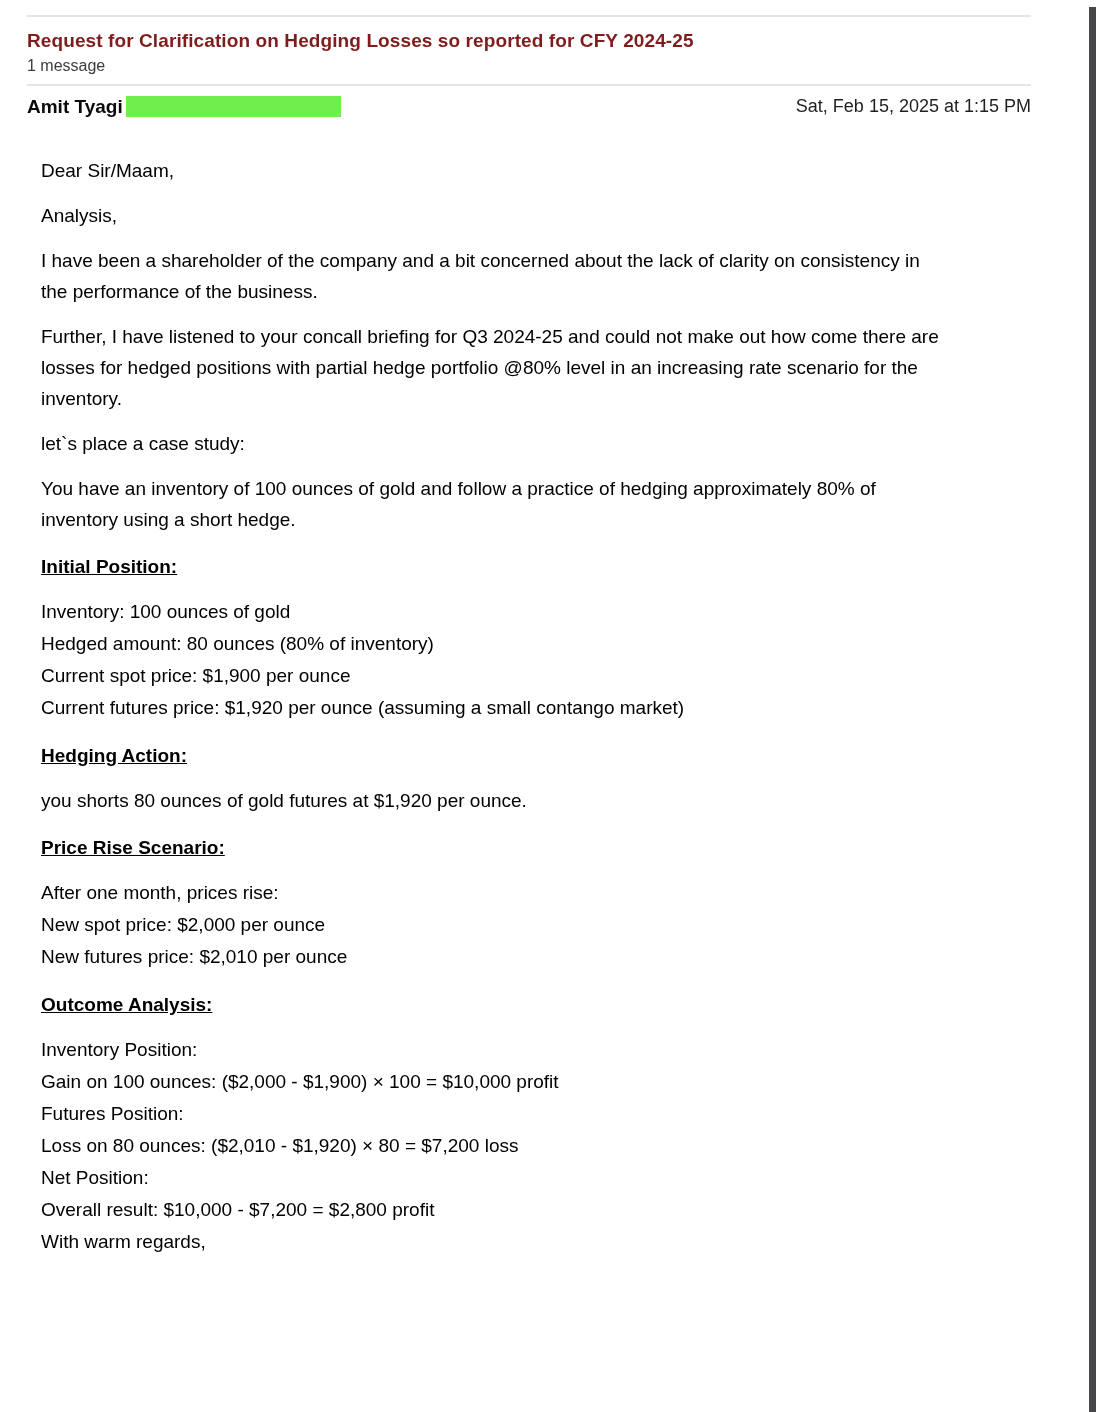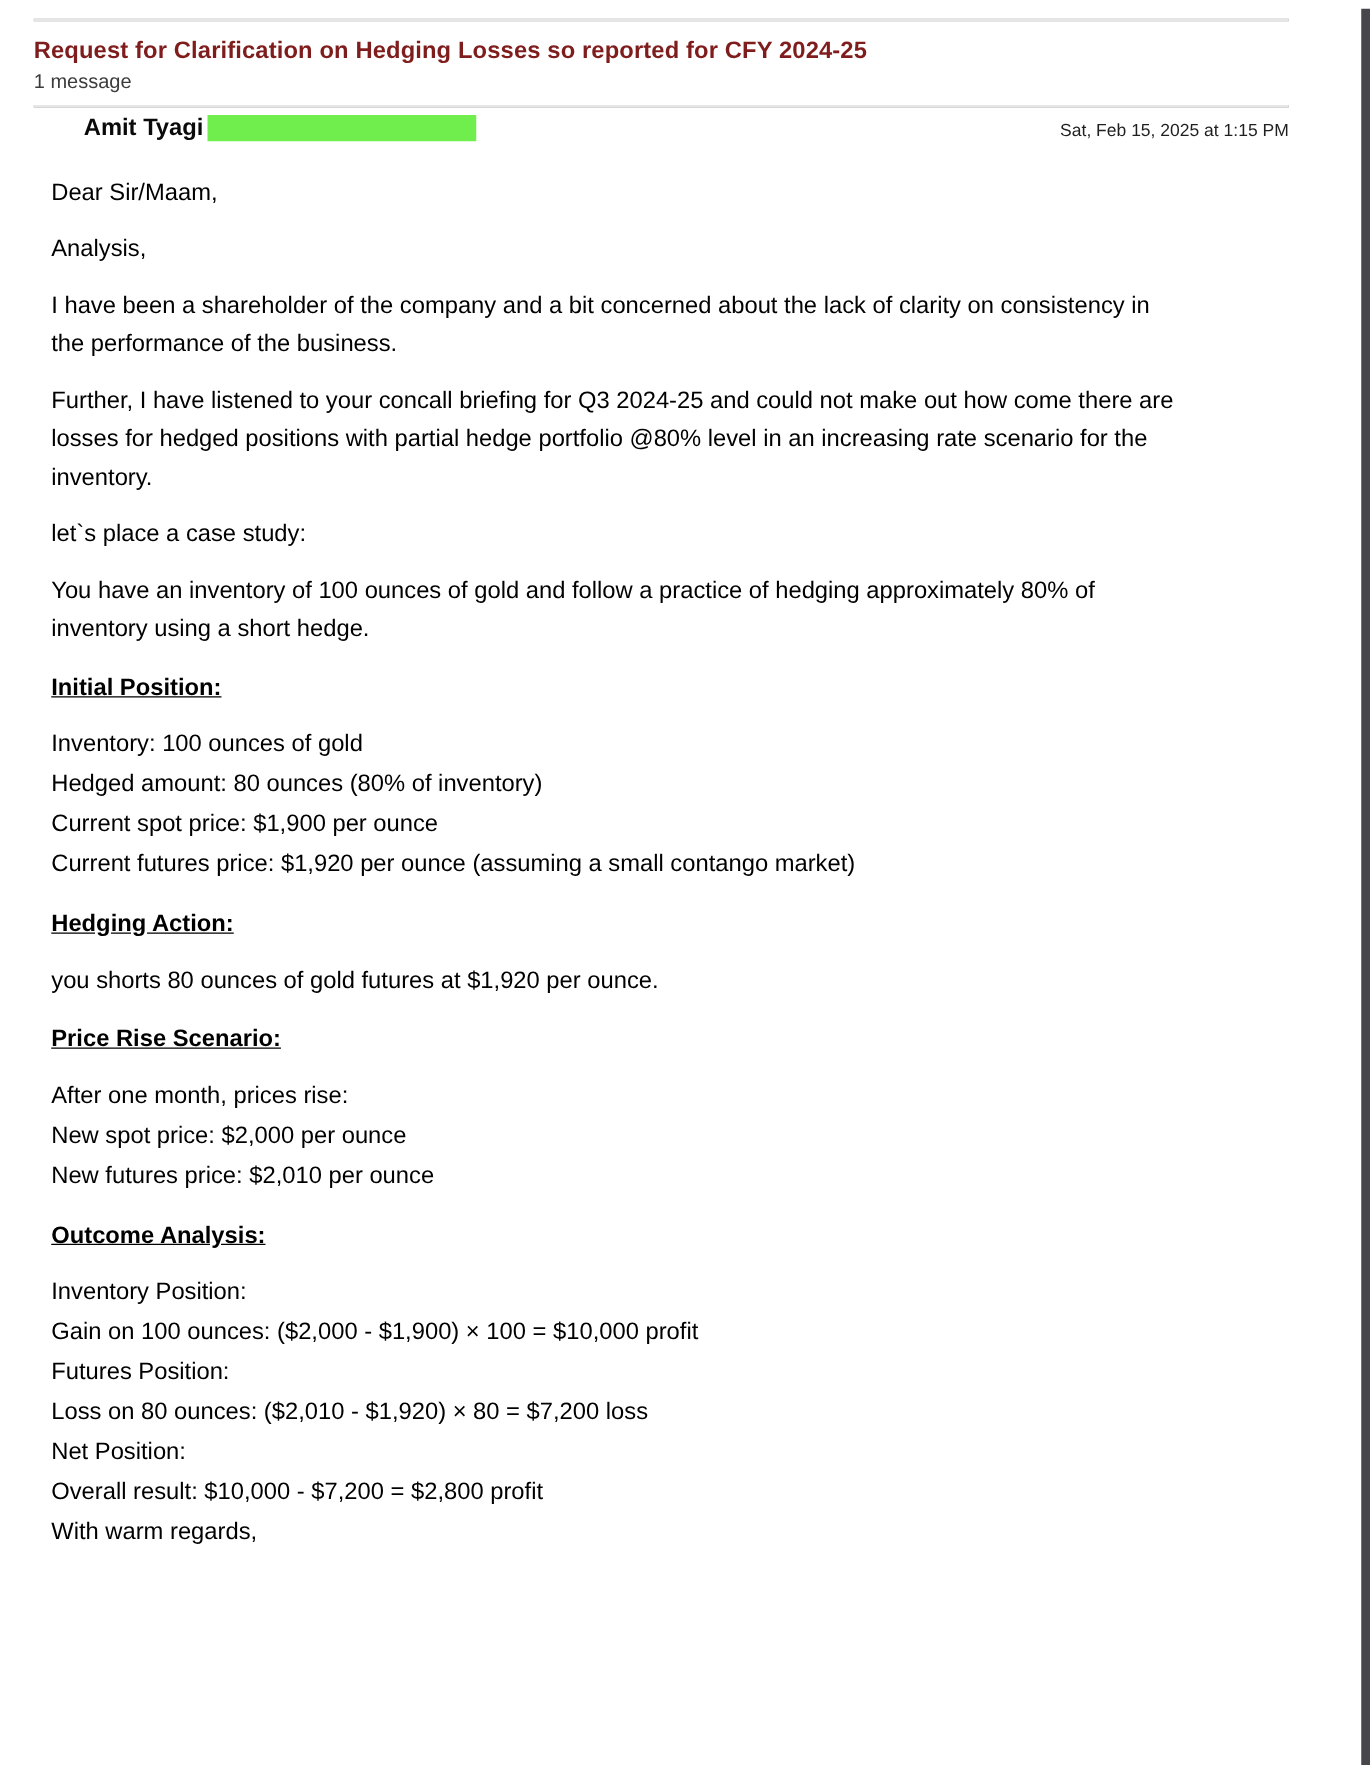--- a/index.html
+++ b/index.html
@@ -40,50 +40,49 @@
   }
   .msg-count {
     font-size: 16px;
     color: #3c3c3c;
     margin-top: 5px;
     margin-bottom: 9px;
   }
   .sender-row {
     display: flex;
     justify-content: space-between;
-    align-items: flex-start;
+    align-items: flex-end;
     margin-top: 6px;
-    margin-left: 40px;
   }
   .sender-left { display: flex; align-items: center; }
   .sender-name {
     font-size: 19px;
     font-weight: 700;
     color: #0a0a0a;
     line-height: 21px;
   }
   .redaction {
     display: inline-block;
     width: 215px;
     height: 21px;
     background: #6fee4e;
     margin-left: 3px;
   }
   .msg-date {
-    font-size: 14px;
+    font-size: 18px;
     color: #1f1f1f;
     padding-top: 4px;
   }
   .to-line {
     font-size: 14px;
     color: #1f1f1f;
     margin-top: 3px;
   }
   .email-body {
-    margin-top: 26px;
+    margin-top: 38px;
     margin-left: 14px;
     width: 968px;
     font-size: 19px;
     color: #000000;
   }
   .para {
     line-height: 31px;
     margin: 0 0 14px 0;
     white-space: pre-line;
   }

